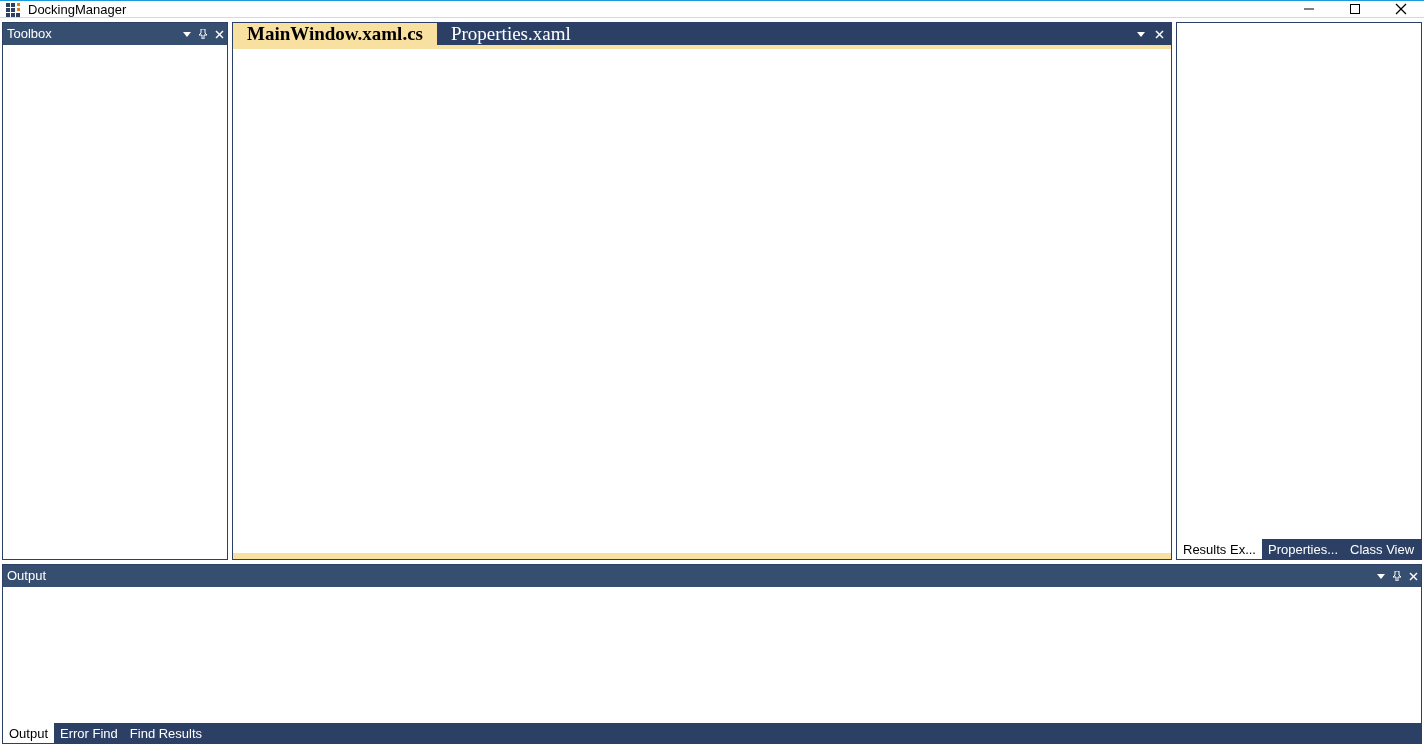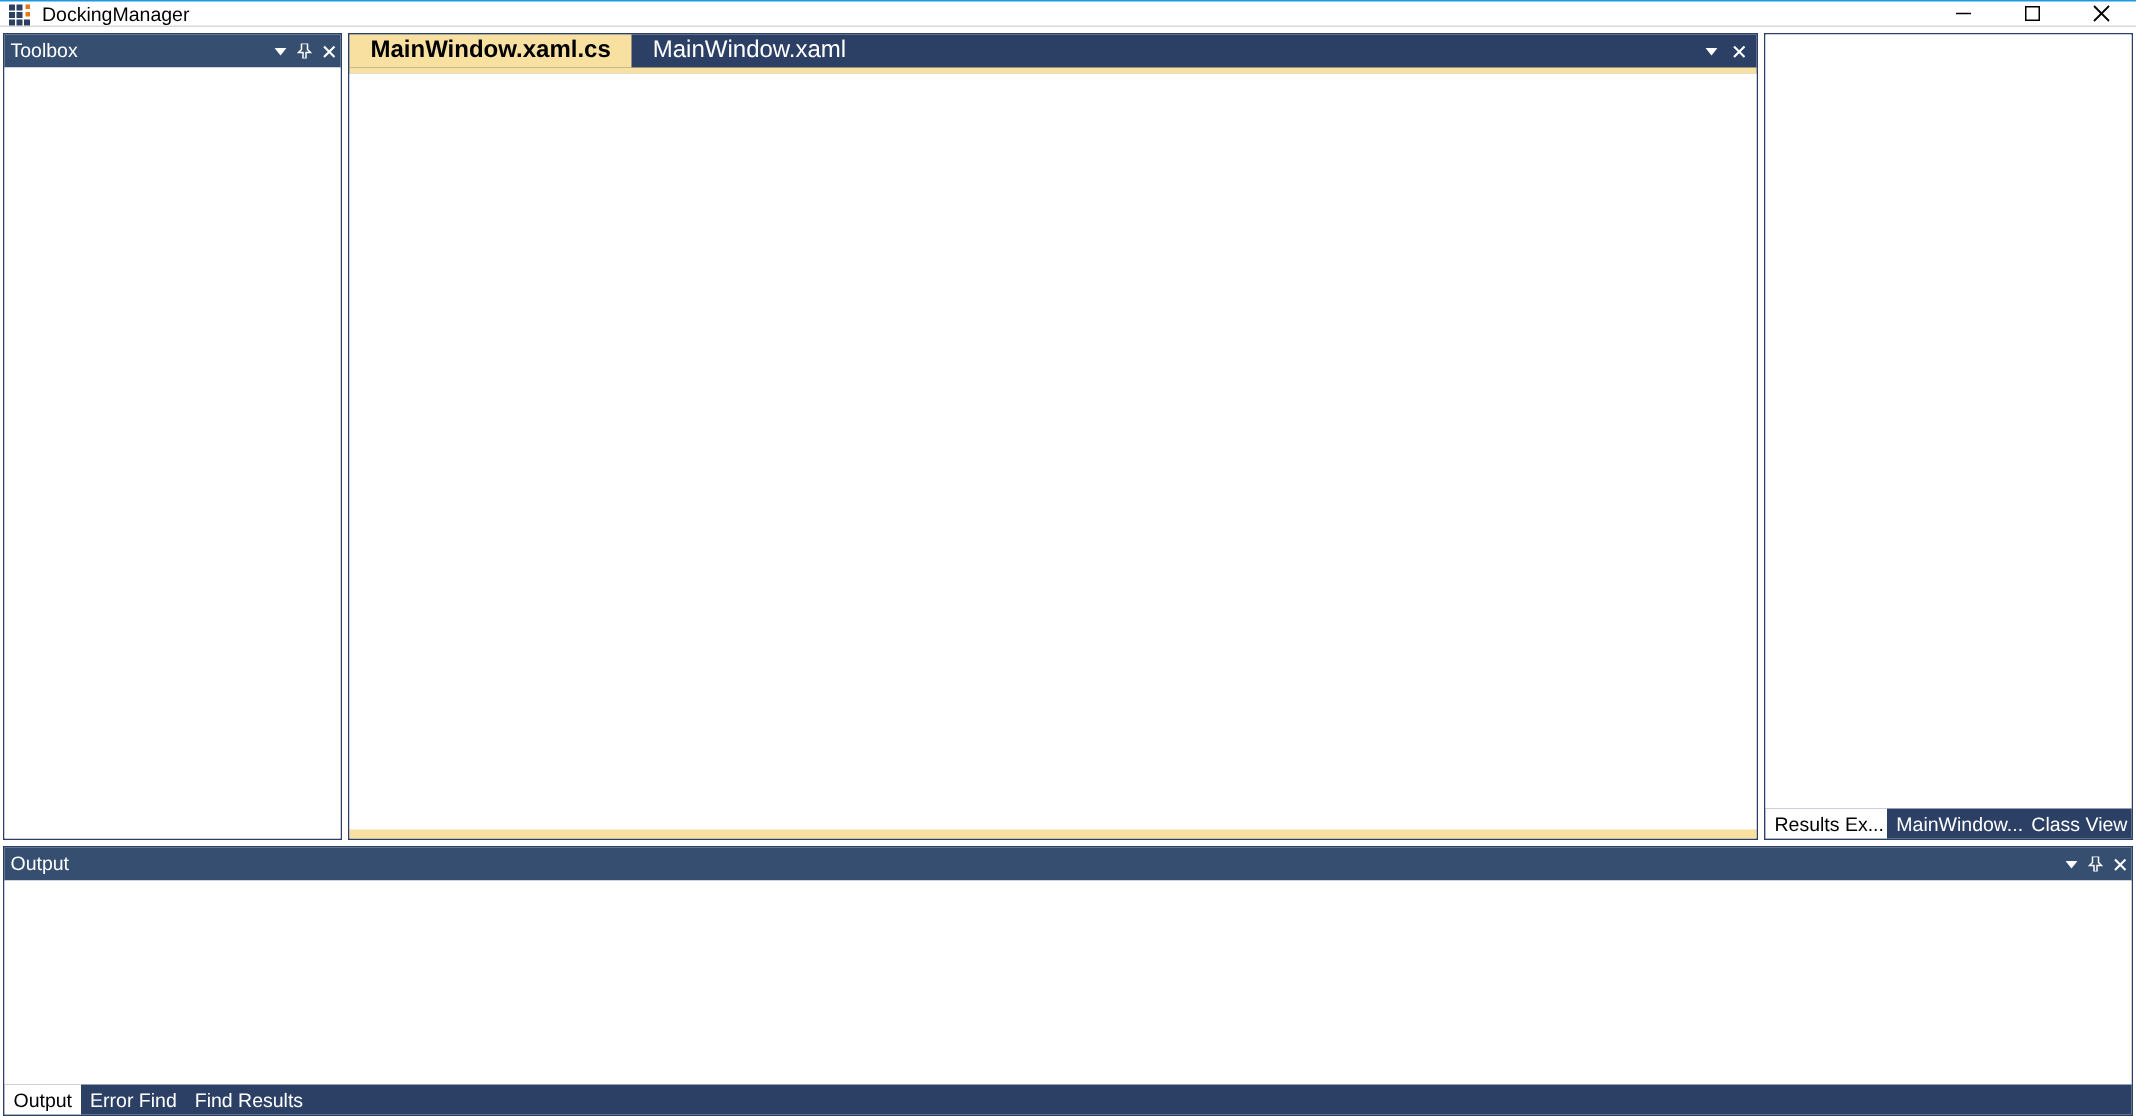--- a/index.html
+++ b/index.html
@@ -116,23 +116,24 @@
     height: 26px;
     background: #2c4066;
     display: flex;
     align-items: stretch;
     border-bottom: 4px solid #f8e0a0;
   }
   .doc-tab {
     display: flex;
     align-items: center;
     padding: 0 14px;
-    font-size: 16px;
+    font-size: 19px;
     color: #fff;
     white-space: nowrap;
+    font-family: Liberation Serif, serif;
   }
   .doc-tab.active {
     background: #f8e0a0;
     color: #000;
     font-weight: 600;
   }
   .doc-tab-spacer { flex: 1 1 auto; }
   .doc-tab-ctrl {
     display: flex;
     align-items: center;
@@ -262,21 +263,21 @@
       </div>
       <div class="panel-body"></div>
     </div>
 
     <div id="center">
       <div class="doc-tabbar">
         <div class="doc-tab active">
           <span>MainWindow.xaml.cs</span>
         </div>
         <div class="doc-tab">
-          <span>MainWindow.xaml</span>
+          <span>Properties.xaml</span>
         </div>
         <div class="doc-tab-spacer"></div>
         <div class="doc-tab-ctrl">
           <div class="hdr-btn">
             <svg width="8" height="8" viewBox="0 0 8 8">
                 <polygon points="0,2 8,2 4,7" fill="#fff"></polygon>
               </svg>
           </div>
           <div class="hdr-btn">
             <svg width="9" height="9" viewBox="0 0 9 9">
@@ -290,21 +291,21 @@
       <div class="doc-bottom-strip"></div>
     </div>
 
     <div id="rightdock" class="dockpanel">
       <div class="panel-body"></div>
       <div class="side-tabstrip">
         <div class="side-tab active">
           <span>Results Ex...</span>
         </div>
         <div class="side-tab">
-          <span>MainWindow...</span>
+          <span>Properties...</span>
         </div>
         <div class="side-tab">
           <span>Class View</span>
         </div>
       </div>
     </div>
 
   </div>
 
   <div class="lower">

